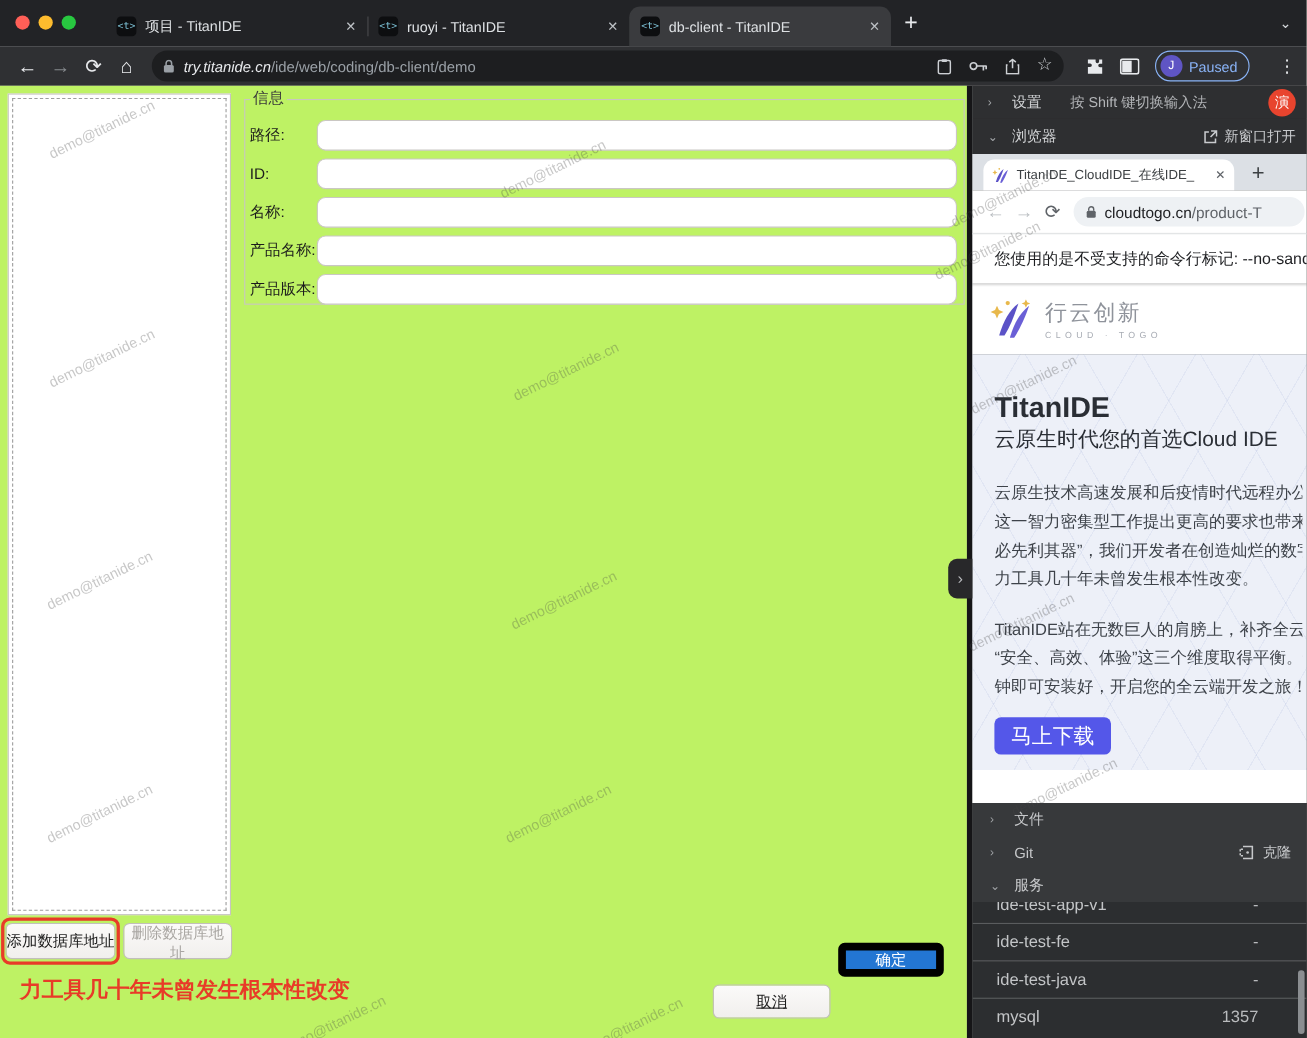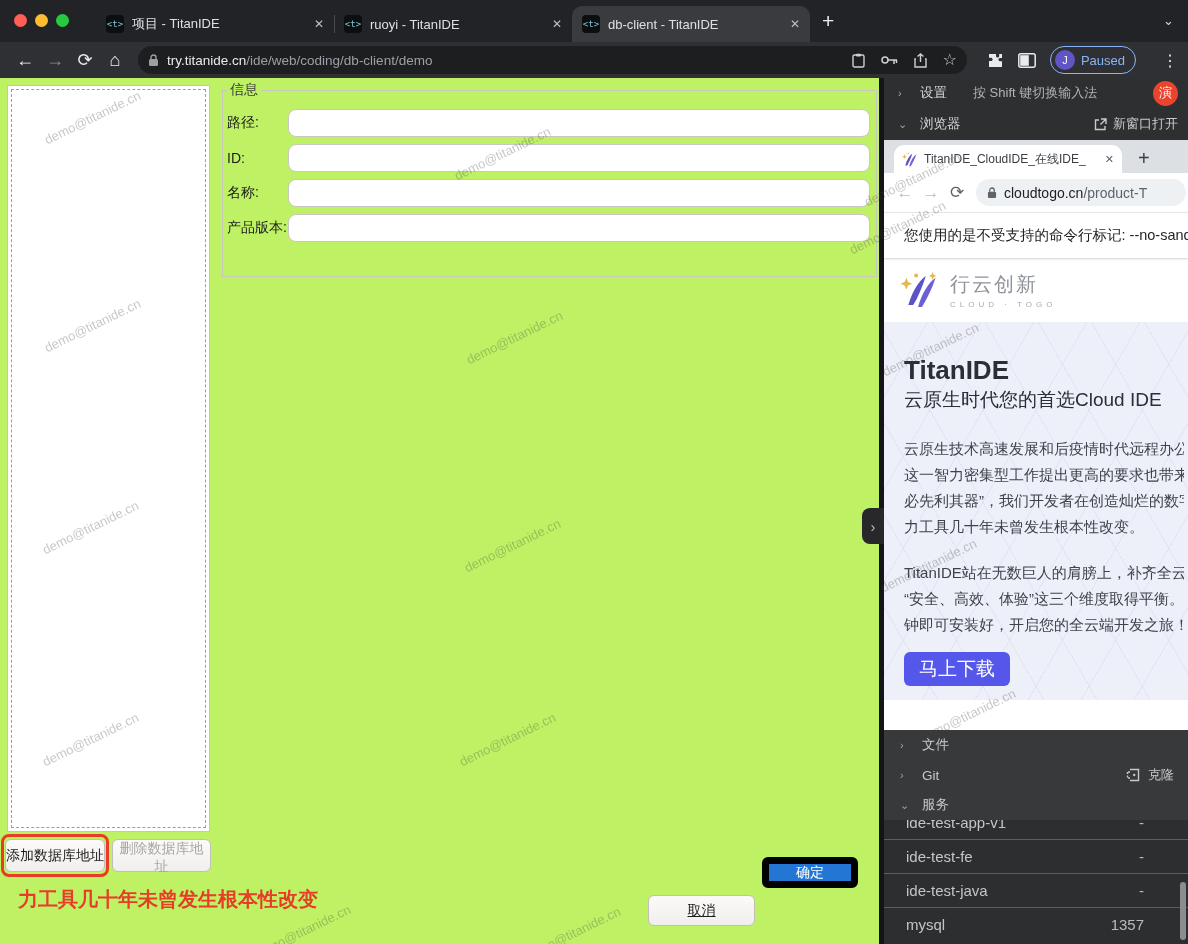--- a/index.html
+++ b/index.html
@@ -18,21 +18,21 @@
   .favicon { width:18px; height:18px; background:#0d0e10; border-radius:4px; color:#7ec3d8; font-size:9px; display:flex; align-items:center; justify-content:center; margin-right:8px; flex:0 0 auto; font-family:"DejaVu Sans Mono", monospace; }
   .tab .title { flex:1; white-space:nowrap; overflow:hidden; }
   .tab .close { color:#bdc1c5; font-size:12px; margin-left:6px; cursor:default; }
   .newtab { position:absolute; left:822px; top:10px; color:#e8eaed; font-size:21px; line-height:21px; }
   .tabchevron { position:absolute; right:14px; top:13px; color:#d6d9dc; font-size:13px; }
 
   .toolbar { position:absolute; left:0; top:42px; width:1188px; height:36px; background:#2f3033; display:flex; align-items:center; padding:0 10px; }
   .navic { color:#e8eaed; font-size:18px; width:30px; text-align:center; }
   .navic.dim { color:#84888c; }
   .omnibox { height:28px; flex:1; background:#1d1e20; border-radius:14px; margin:0 6px 0 8px; display:flex; align-items:center; padding:0 10px; max-width:840px; }
-  .omnibox .host { color:#e8eaed; font-size:13.5px; }
+  .omnibox .host { color:#e8eaed; font-size:13.5px;font-style:italic; }
   .omnibox .path { color:#9aa0a6; font-size:13.5px; white-space:nowrap; overflow:hidden; flex:1; }
   .pageicons { display:flex; align-items:center; gap:16px; margin-left:auto; }
   .tbicons { display:flex; align-items:center; gap:14px; margin-left:14px; }
   .profile { height:28px; border:1.5px solid #8ab4f8; border-radius:14px; display:flex; align-items:center; padding:0 10px 0 4px; gap:6px; }
   .avatar { width:20px; height:20px; border-radius:50%; background:#5f55c4; color:#fff; font-size:11px; display:flex; align-items:center; justify-content:center; }
   .paused { color:#8ab4f8; font-size:13px; }
   .kebab { color:#e8eaed; font-size:16px; margin-left:12px; letter-spacing:0; }
   svg.ic { display:block; }
 
   
@@ -205,20 +205,24 @@
           <input value="" style="">
         </div>
         <div class="frow">
           <label>ID:</label>
           <input value="" style="">
         </div>
         <div class="frow">
           <label>名称:</label>
           <input value="" style="">
         </div>
+        <div class="frow">
+          <label>产品名称:</label>
+          <input value="" style="">
+        </div>
         <div class="frow" style="margin-bottom:0;">
           <label>产品版本:</label>
           <input value="" style="">
         </div>
       </fieldset>
 
       <button class="btn addbtn">添加数据库地址</button>
       <button class="btn delbtn" disabled="">删除数据库地址</button>
       <div class="red-annot-box"></div>
       <div class="red-note">力工具几十年未曾发生根本性改变</div>

